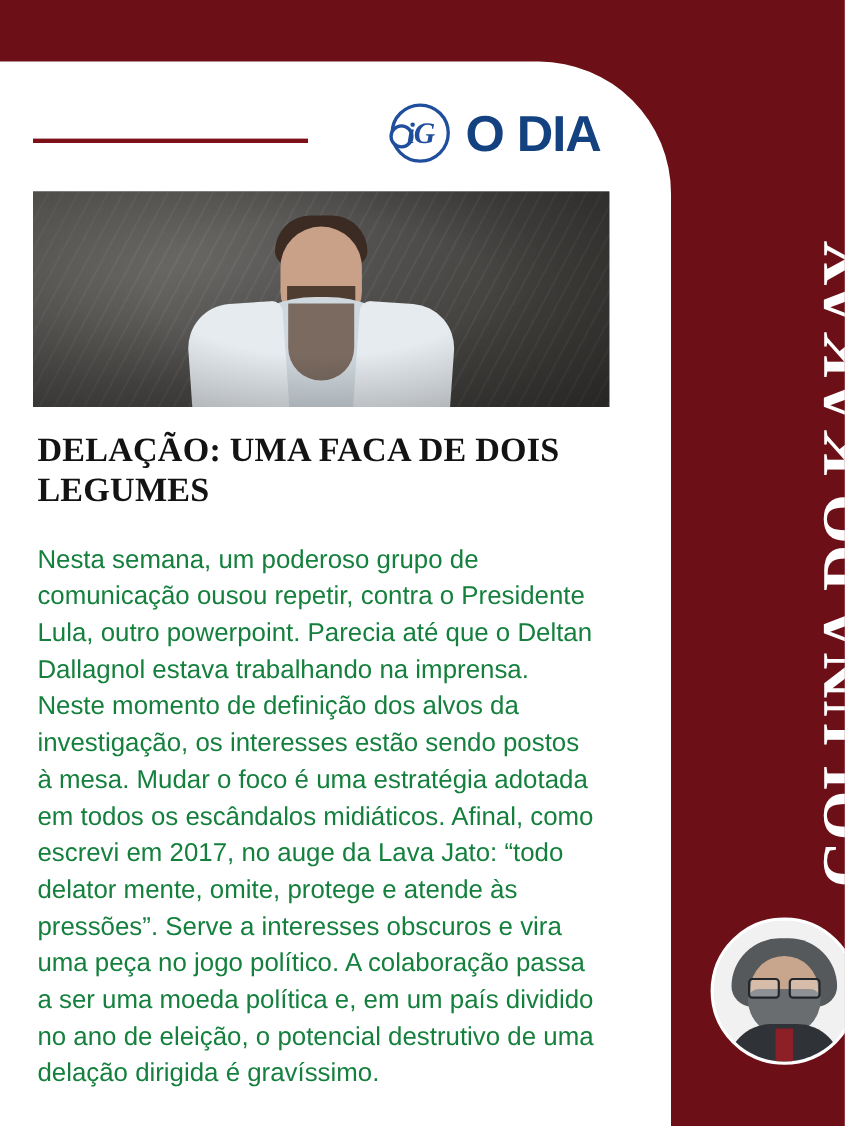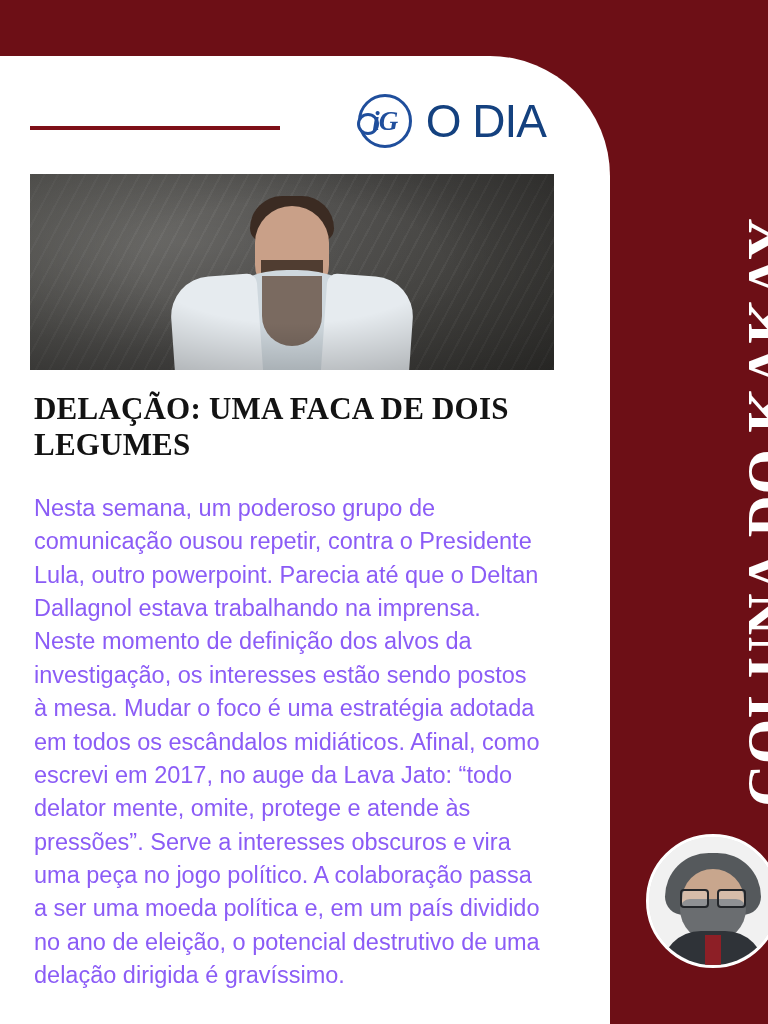--- a/index.html
+++ b/index.html
@@ -87,21 +87,21 @@
     width: 16px;
     height: 16px;
     border-radius: 50%;
     border: 3px solid #1f4e9c;
     background: #ffffff;
   }
   .ig-mark span { position: relative; z-index: 2; }
 
   .brand-name {
     font-family: "Liberation Sans", sans-serif;
-    font-weight: normal;
+    font-weight: bold;
     font-size: 46px;
     letter-spacing: -1px;
     color: #14417f;
     line-height: 1;
   }
 
   
   .photo {
     position: absolute;
     left: 30px;
@@ -210,21 +210,21 @@
   }
 
   .body-text {
     position: absolute;
     left: 34px;
     top: 436px;
     width: 512px;
     font-family: "Liberation Sans", sans-serif;
     font-size: 23.5px;
     line-height: 1.42;
-    color: #8b5cf6;
+    color: #15803d;
     text-align: left;
   }
 
   
   .side-title {
     position: absolute;
     right: 0;
     top: 0;
     width: 158px;
     height: 1024px;

